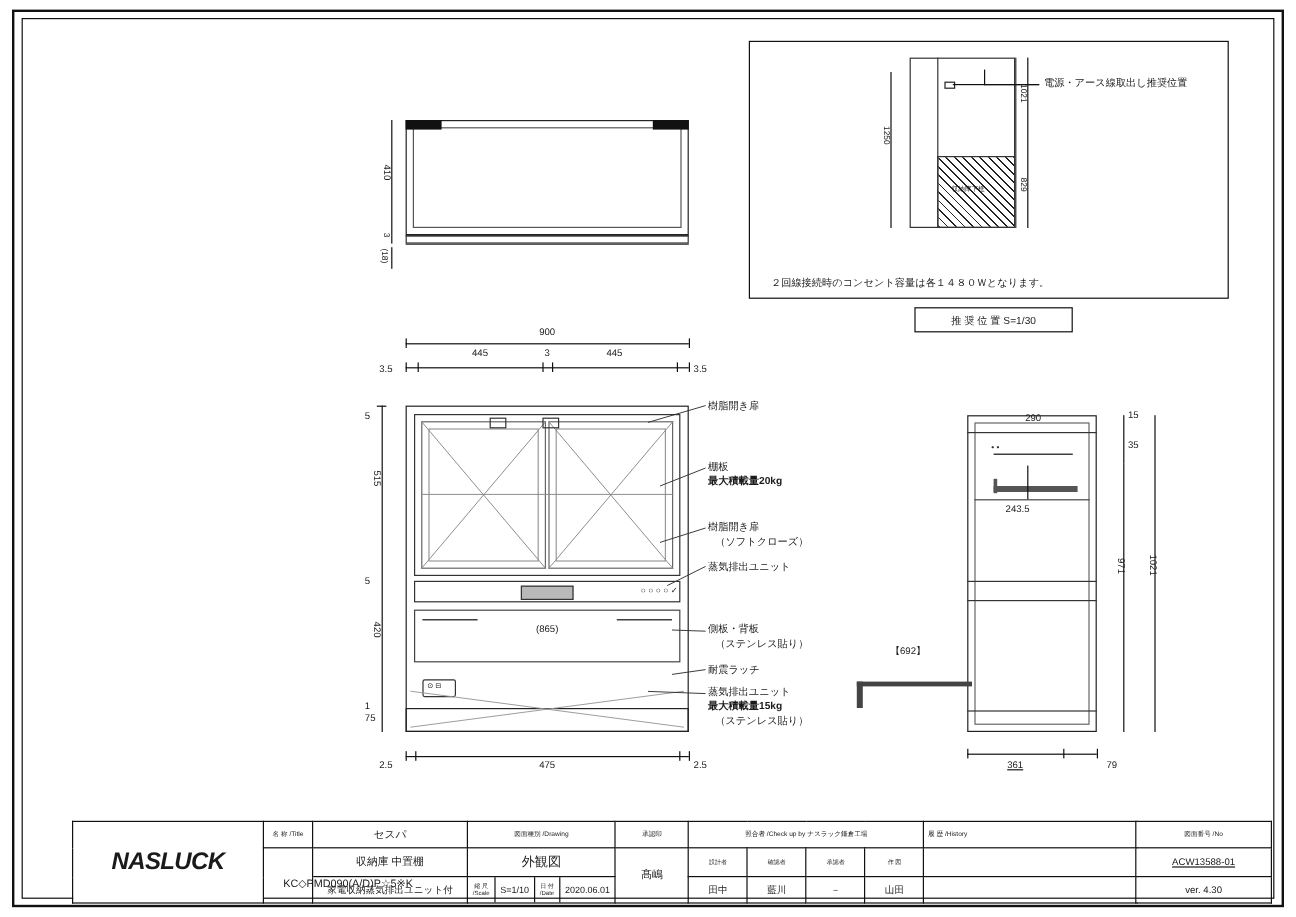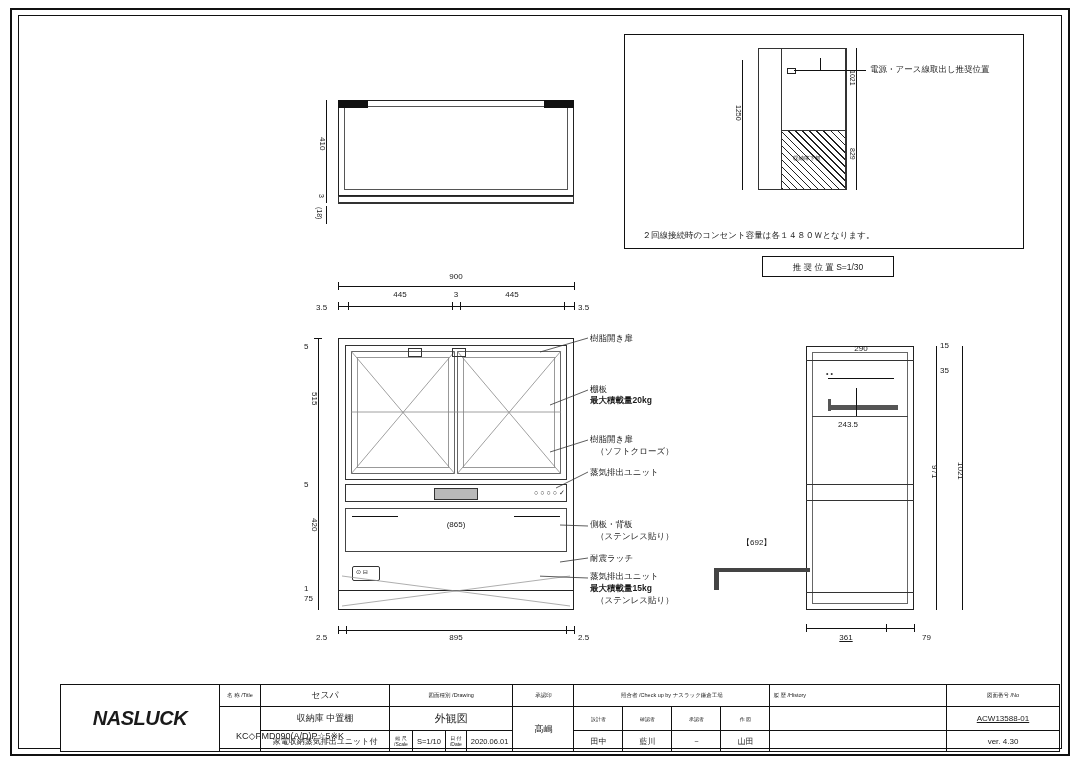--- a/index.html
+++ b/index.html
@@ -140,21 +140,21 @@
   <div class="abs lbl" style="left:304px;top:584px;">1</div>
   <div class="abs lbl" style="left:304px;top:594px;">75</div>
   <div class="abs tick" style="left:314px;top:338px;height:1px;width:8px;background:#111;"></div>
 
   <div class="abs dim-h" style="left:338px;top:630px;width:236px;"></div>
   <div class="abs tick" style="left:338px;top:626px;height:8px;"></div>
   <div class="abs tick" style="left:346px;top:626px;height:8px;"></div>
   <div class="abs tick" style="left:566px;top:626px;height:8px;"></div>
   <div class="abs tick" style="left:574px;top:626px;height:8px;"></div>
   <div class="abs lbl" style="left:316px;top:633px;">2.5</div>
-  <div class="abs lbl center" style="left:406px;top:633px;width:100px;">895</div>
+  <div class="abs lbl center" style="left:406px;top:633px;width:100px;">475</div>
   <div class="abs lbl" style="left:578px;top:633px;">2.5</div>
 
   <svg class="abs" style="left:540px;top:330px;" width="60" height="290">
     <line x1="0" y1="22" x2="48" y2="8" stroke="#333" stroke-width="0.8"></line>
     <line x1="10" y1="75" x2="48" y2="60" stroke="#333" stroke-width="0.8"></line>
     <line x1="10" y1="122" x2="48" y2="110" stroke="#333" stroke-width="0.8"></line>
     <line x1="16" y1="158" x2="48" y2="142" stroke="#333" stroke-width="0.8"></line>
     <line x1="20" y1="195" x2="48" y2="196" stroke="#333" stroke-width="0.8"></line>
     <line x1="20" y1="232" x2="48" y2="228" stroke="#333" stroke-width="0.8"></line>
     <line x1="-160" y1="240" x2="48" y2="248" stroke="#333" stroke-width="0.8"></line>

